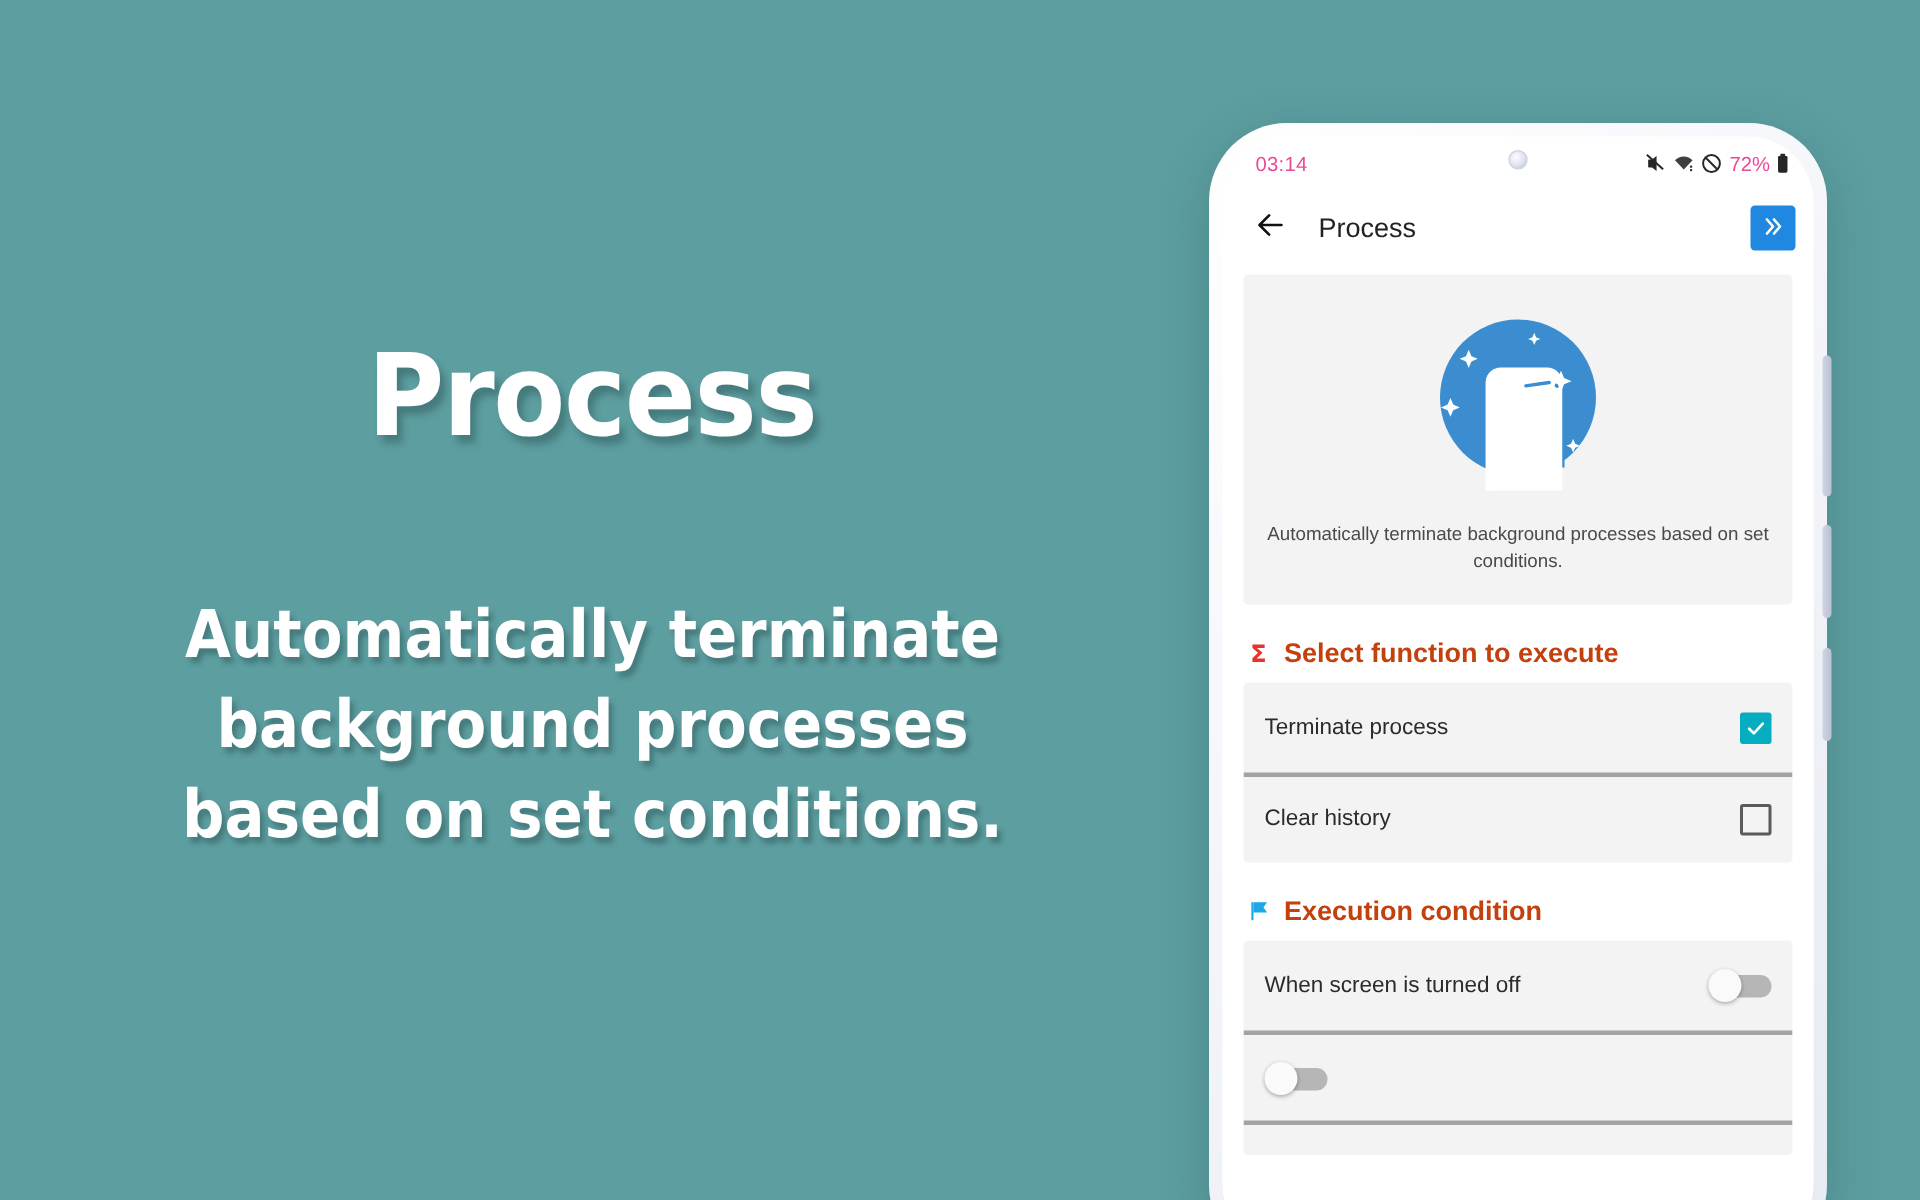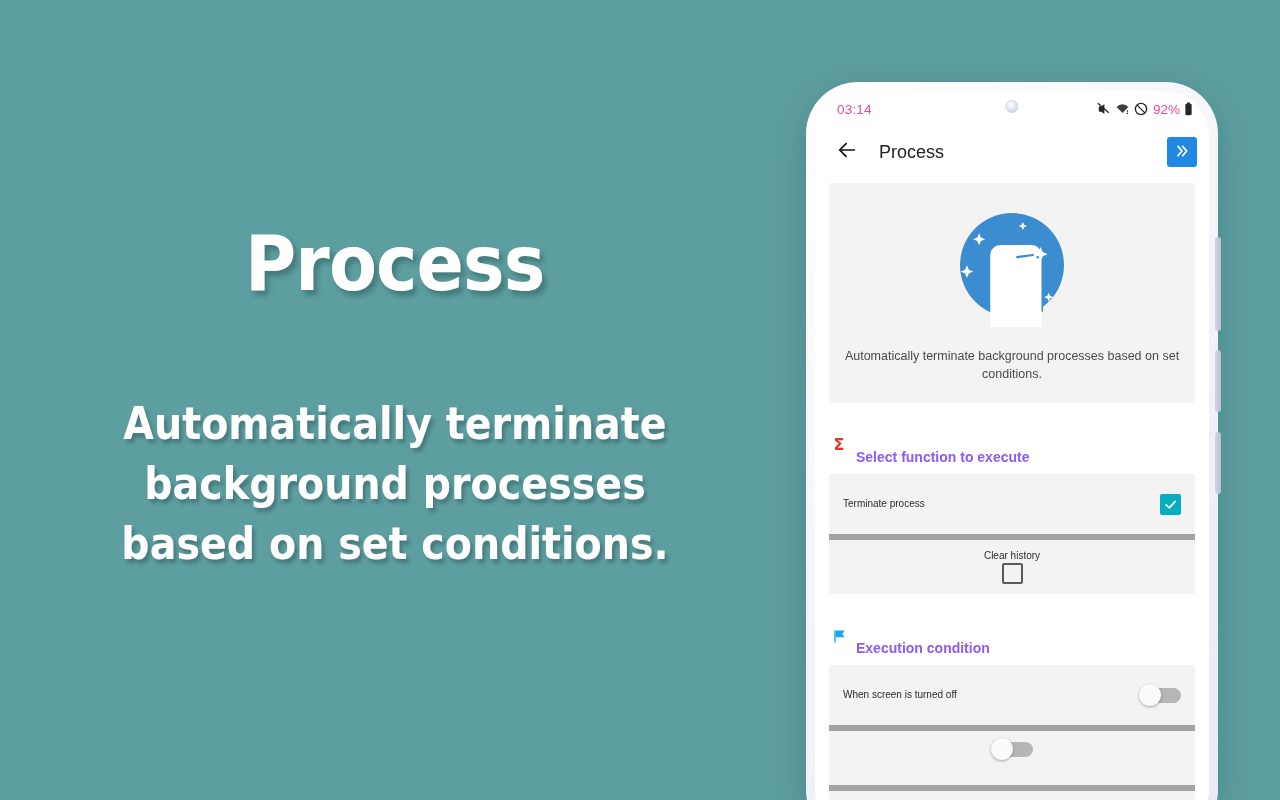--- a/index.html
+++ b/index.html
@@ -102,31 +102,31 @@
   .hero-caption {
     font-size:12.5px; line-height:1.45; color:#4a4a4a;
     font-family:"Liberation Sans", sans-serif;
   }
 
   .section-head {
     display:flex; align-items:center; gap:9px;
     padding:22px 14px 9px 14px;
   }
   .section-head .sh-icon { width:16px; height:16px; display:flex; align-items:center; justify-content:center; }
-  .section-head .sh-text { font-size:14px; font-weight:700; color:#8b5cf6;margin-top:24px; }
+  .section-head .sh-text { font-size:18px; font-weight:700; color:#c2410c; }
   .sigma { color:#e8322b; font-size:16px; font-weight:700; line-height:1; font-family:"DejaVu Sans", sans-serif; }
 
   .card { margin:0 12px; background:#f3f3f3; border-radius:3px; overflow:hidden; }
   .row {
     display:flex; align-items:center; min-height:60px;
     padding:10px 14px; cursor:pointer;
   }
-  .row + .row { border-top:6px solid #a3a3a3;flex-direction:column; }
+  .row + .row { border-top:3px solid #a3a3a3; }
   .row-main { flex:1; min-width:0; }
-  .row-label { font-size:10px; color:#2b2b2b; line-height:1.25; }
+  .row-label { font-size:15px; color:#2b2b2b; line-height:1.25; }
   .row-sub { display:flex; align-items:center; gap:6px; margin-top:6px; }
   .row-sub .rs-text { font-size:12px; font-weight:700; color:#16b0c4; }
   .row-sub .rs-sep { font-size:12px; color:#16b0c4; font-weight:400; }
 
   .checkbox {
     width:21px; height:21px; border-radius:2px; flex:0 0 auto;
     display:flex; align-items:center; justify-content:center;
   }
   .checkbox.on { background:#06acc0; }
   .checkbox.off { border:2px solid #5a5a5a; background:transparent; }
@@ -179,21 +179,21 @@
                   <circle cx="13.6" cy="10.4" r="0.9" fill="#2a2a2a"></circle>
                   <circle cx="13.6" cy="13" r="0.9" fill="#2a2a2a"></circle>
                 </svg>
             </span>
             <span>
               <svg width="14" height="14" viewBox="0 0 16 16">
                   <circle cx="8" cy="8" r="6.4" stroke="#262626" stroke-width="1.5" fill="none"></circle>
                   <path d="M3.6 3.6 12.4 12.4" stroke="#262626" stroke-width="1.5"></path>
                 </svg>
             </span>
-            <span class="sb-pct">92%</span>
+            <span class="sb-pct">72%</span>
             <span>
               <svg width="9" height="14" viewBox="0 0 10 16">
                   <rect x="3.2" y="0.6" width="3.6" height="1.6" rx="0.5" fill="#262626"></rect>
                   <rect x="1.4" y="2" width="7.2" height="13" rx="1.3" fill="#262626"></rect>
                 </svg>
             </span>
           </span>
         </div>
 
         <div class="appbar">

